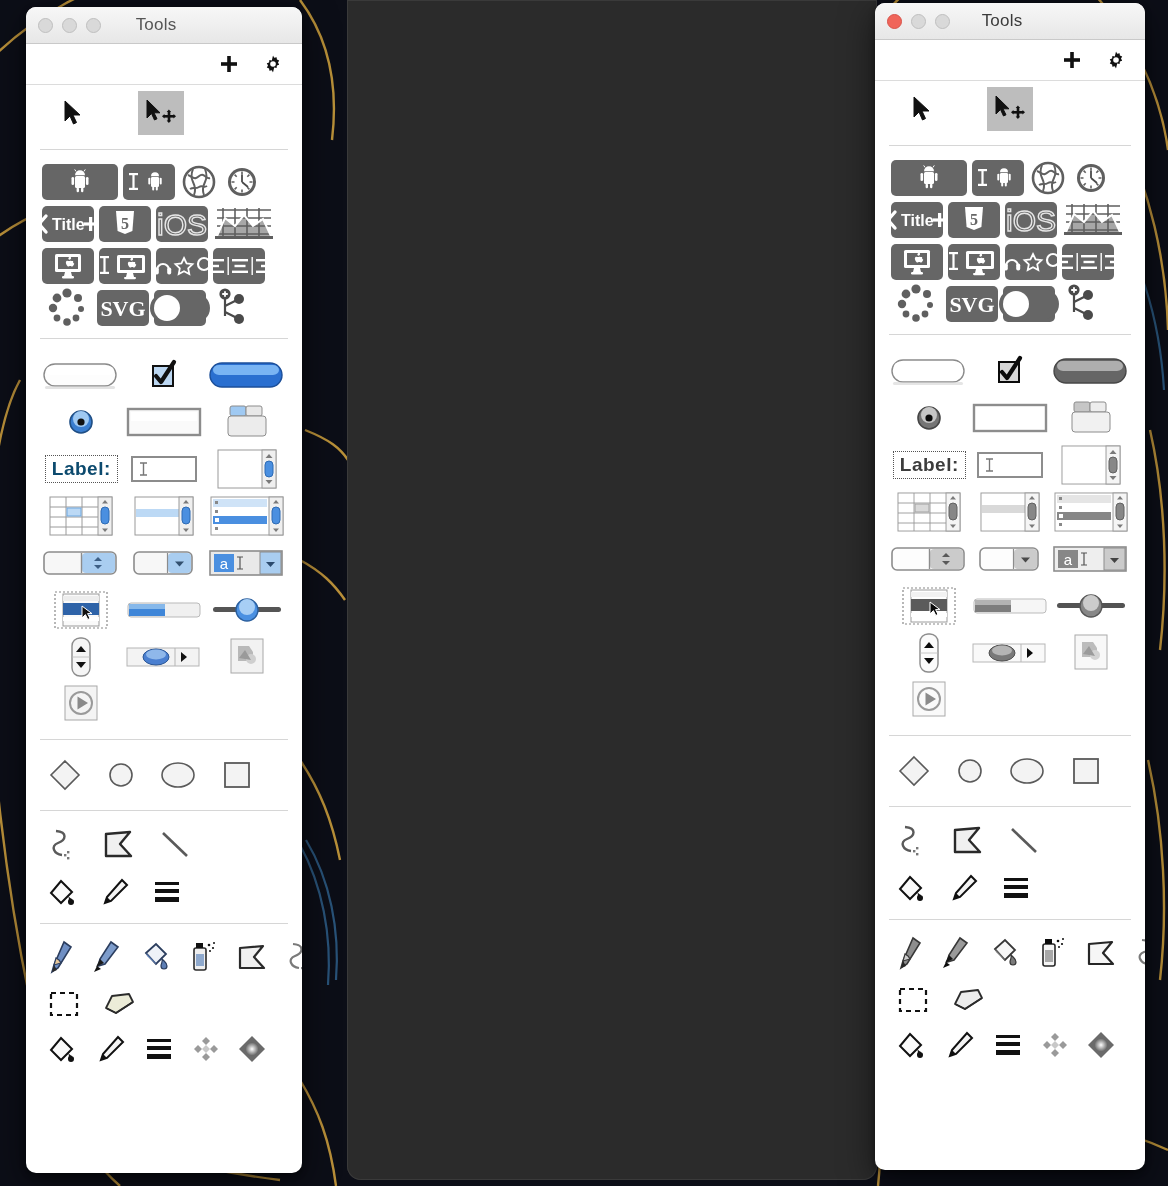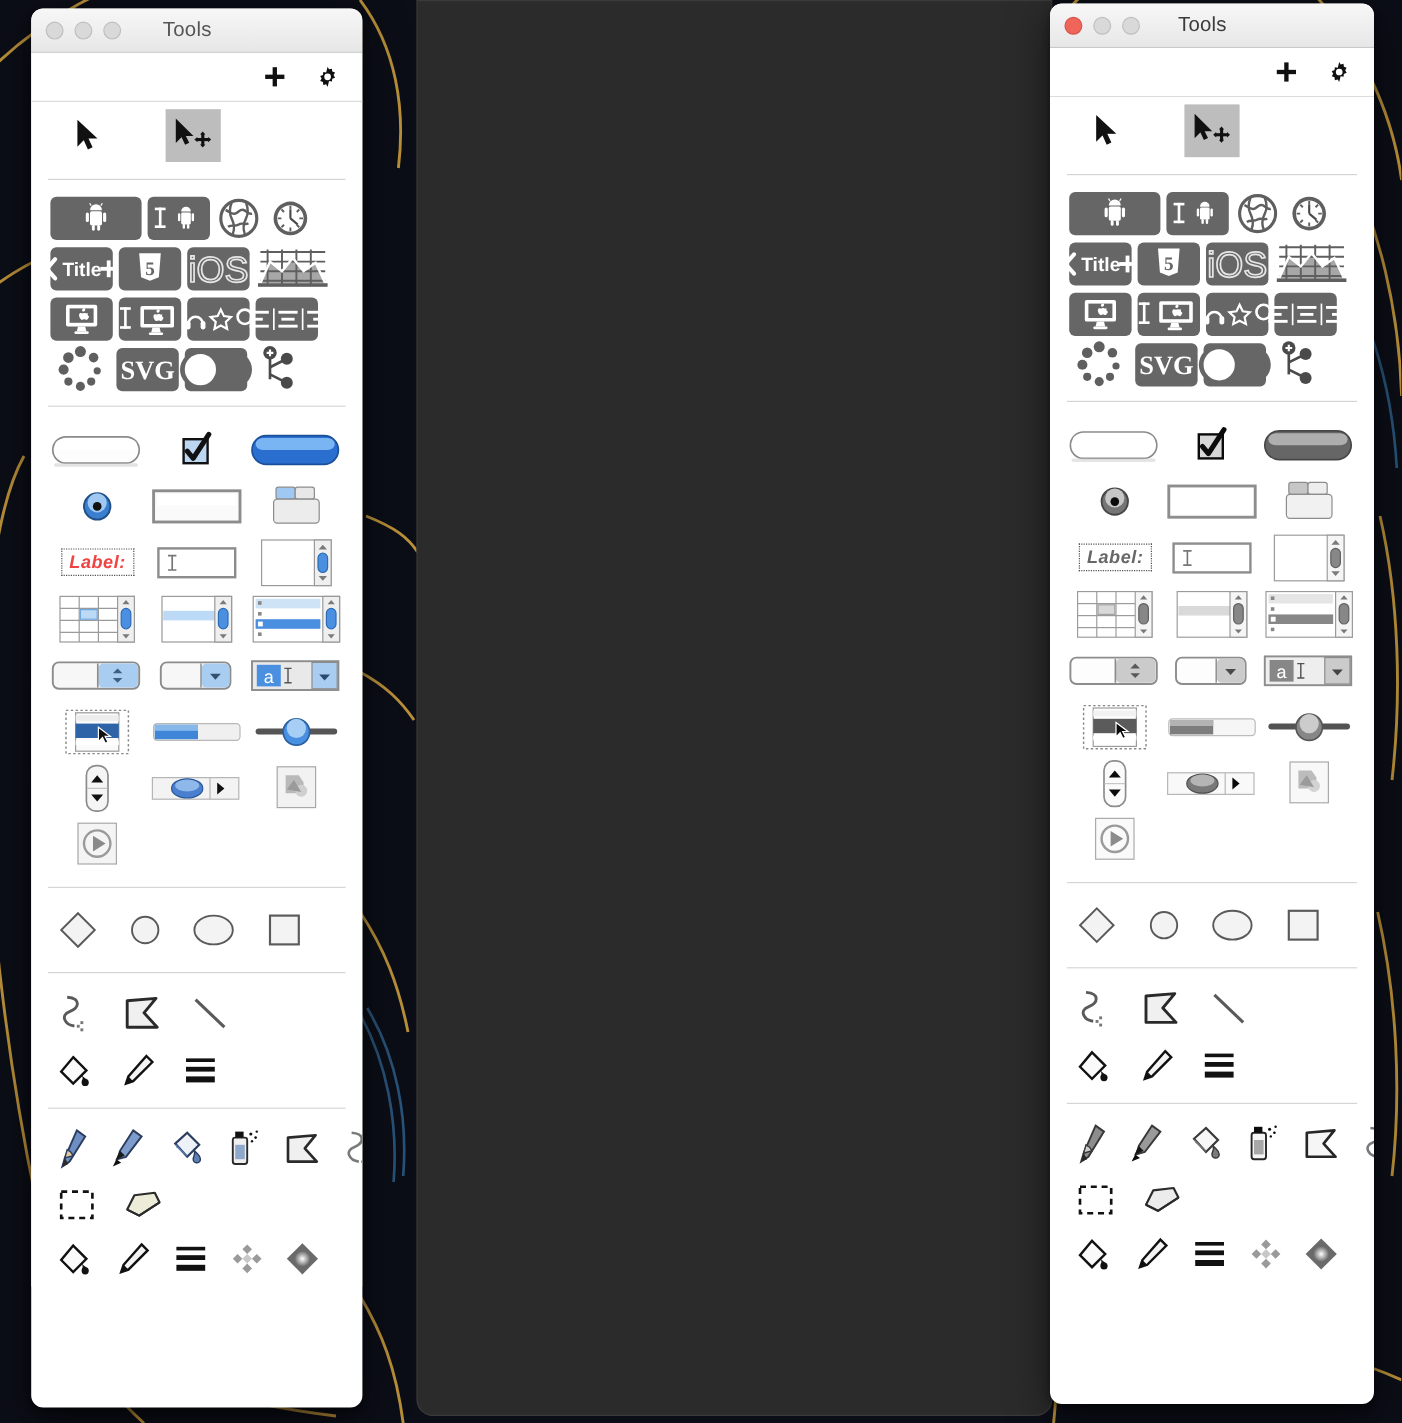--- a/index.html
+++ b/index.html
@@ -76,22 +76,22 @@
   
   .sh-row{ display:flex; align-items:center; gap:26px; padding:10px 8px; }
   .tl-row{ display:flex; align-items:center; gap:22px; padding:8px 8px; }
   .tl-row.six{ gap:18px; }
 
   
   #win-right .colorized{ filter:grayscale(1) contrast(1.05); }
 
   svg{ display:block; overflow:visible; }
   .lbl-dotted{
-    border:1px dotted #555; padding:2px 6px; font-size:15px; font-weight:bold;
-    color:#ef4444; letter-spacing:.5px;font-style:italic;
+    border:1px dotted #555; padding:2px 6px; font-size:19px; font-weight:bold;
+    color:#0c4a6e; letter-spacing:.5px;
   }
 </style>
 </head>
 <body>
 
 <div id="desktop">
   <svg viewBox="0 0 1168 1186">
     <rect width="1168" height="1186" fill="#0c0e17"></rect>
     <g fill="none" stroke="#c89b3c" stroke-width="2.4" opacity=".92">
       <path d="M -10 60 C 40 10 90 -10 140 -30"></path>

